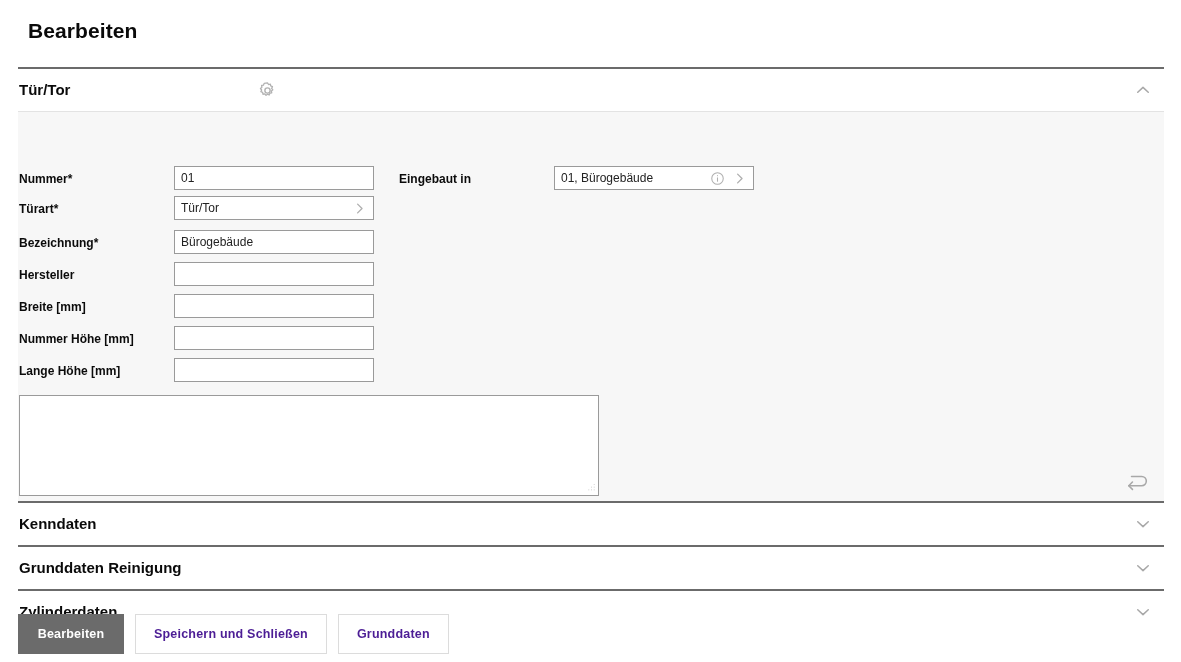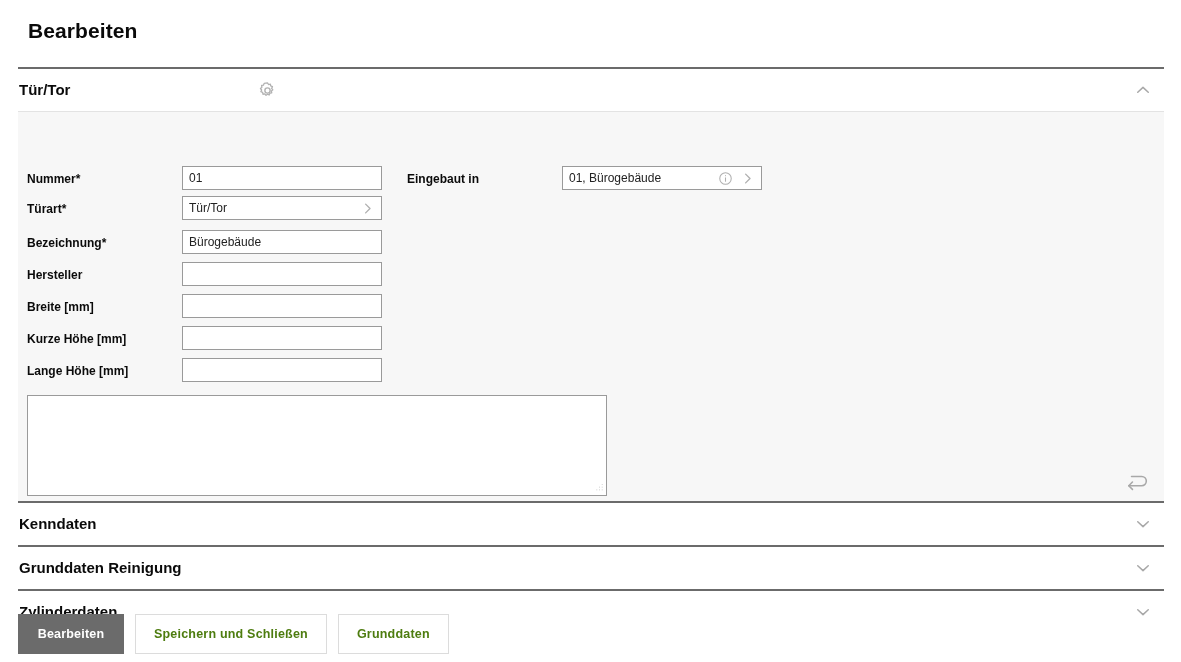--- a/index.html
+++ b/index.html
@@ -102,21 +102,20 @@
     background: #f7f7f7;
     border-top: 1px solid #e3e3e3;
     padding: 10px 0 0 0;
     min-height: 390px;
   }
 
   .form-grid {
     position: relative;
     width: 100%;
     height: 378px;
-    margin-left: 8px;
   }
 
   .field-row {
     position: absolute;
     display: flex;
     align-items: flex-start;
   }
 
   .field-label {
     font-size: 12px;
@@ -221,21 +220,21 @@
 
   .btn-primary {
     background: #6b6b6b;
     color: #ffffff;
     border: 1px solid #6b6b6b;
     min-width: 106px;
   }
 
   .btn-secondary {
     background: #ffffff;
-    color: #4d7c0f;
+    color: #4c1d95;
     border: 1px solid #dcdcdc;
     min-width: 104px;
     text-align: right;
   }
 
   .icon { display: block; }
 </style>
 </head>
 <body>
 
@@ -315,21 +314,21 @@
             <div class="field-label" style="width:155px;">
               <span>Breite [mm]</span><span class="req-star"></span>
             </div>
             <div class="input-box">
               <span class="input-value"></span>
             </div>
           </div>
 
           <div class="field-row" style="left:1px; top:204px;">
             <div class="field-label" style="width:155px;">
-              <span>Kurze Höhe [mm]</span><span class="req-star"></span>
+              <span>Nummer Höhe [mm]</span><span class="req-star"></span>
             </div>
             <div class="input-box">
               <span class="input-value"></span>
             </div>
           </div>
 
           <div class="field-row" style="left:1px; top:236px;">
             <div class="field-label" style="width:155px;">
               <span>Lange Höhe [mm]</span><span class="req-star"></span>
             </div>

